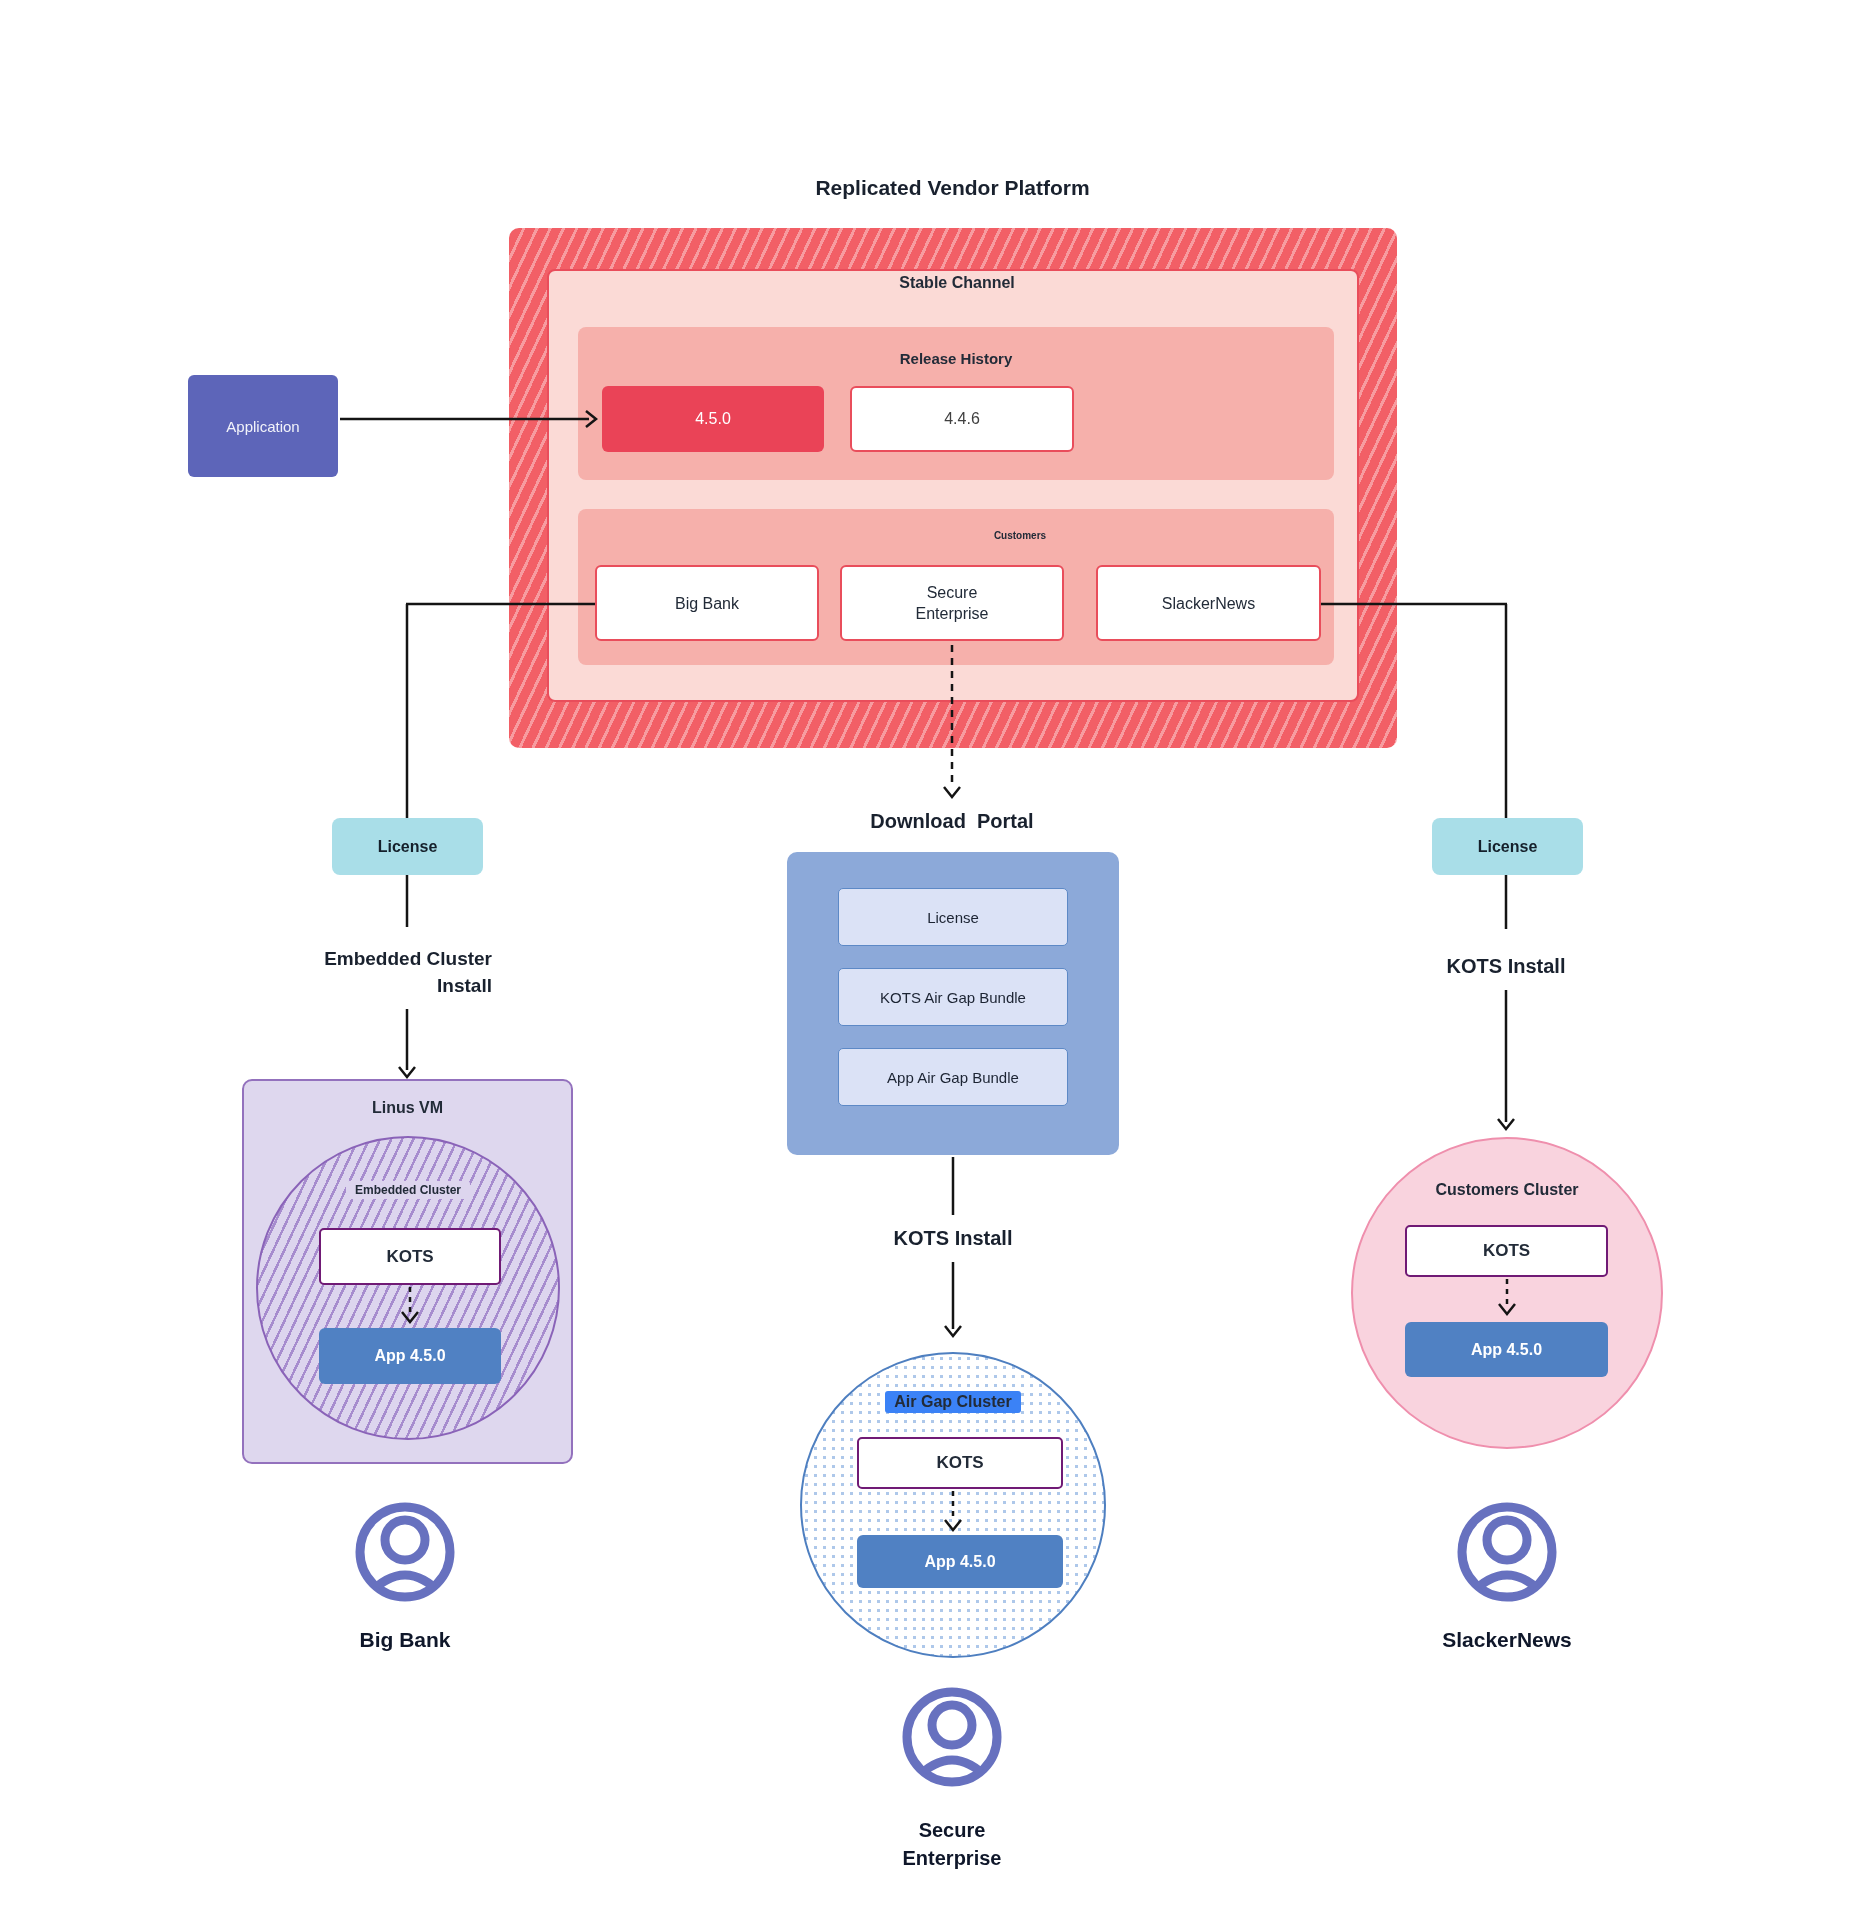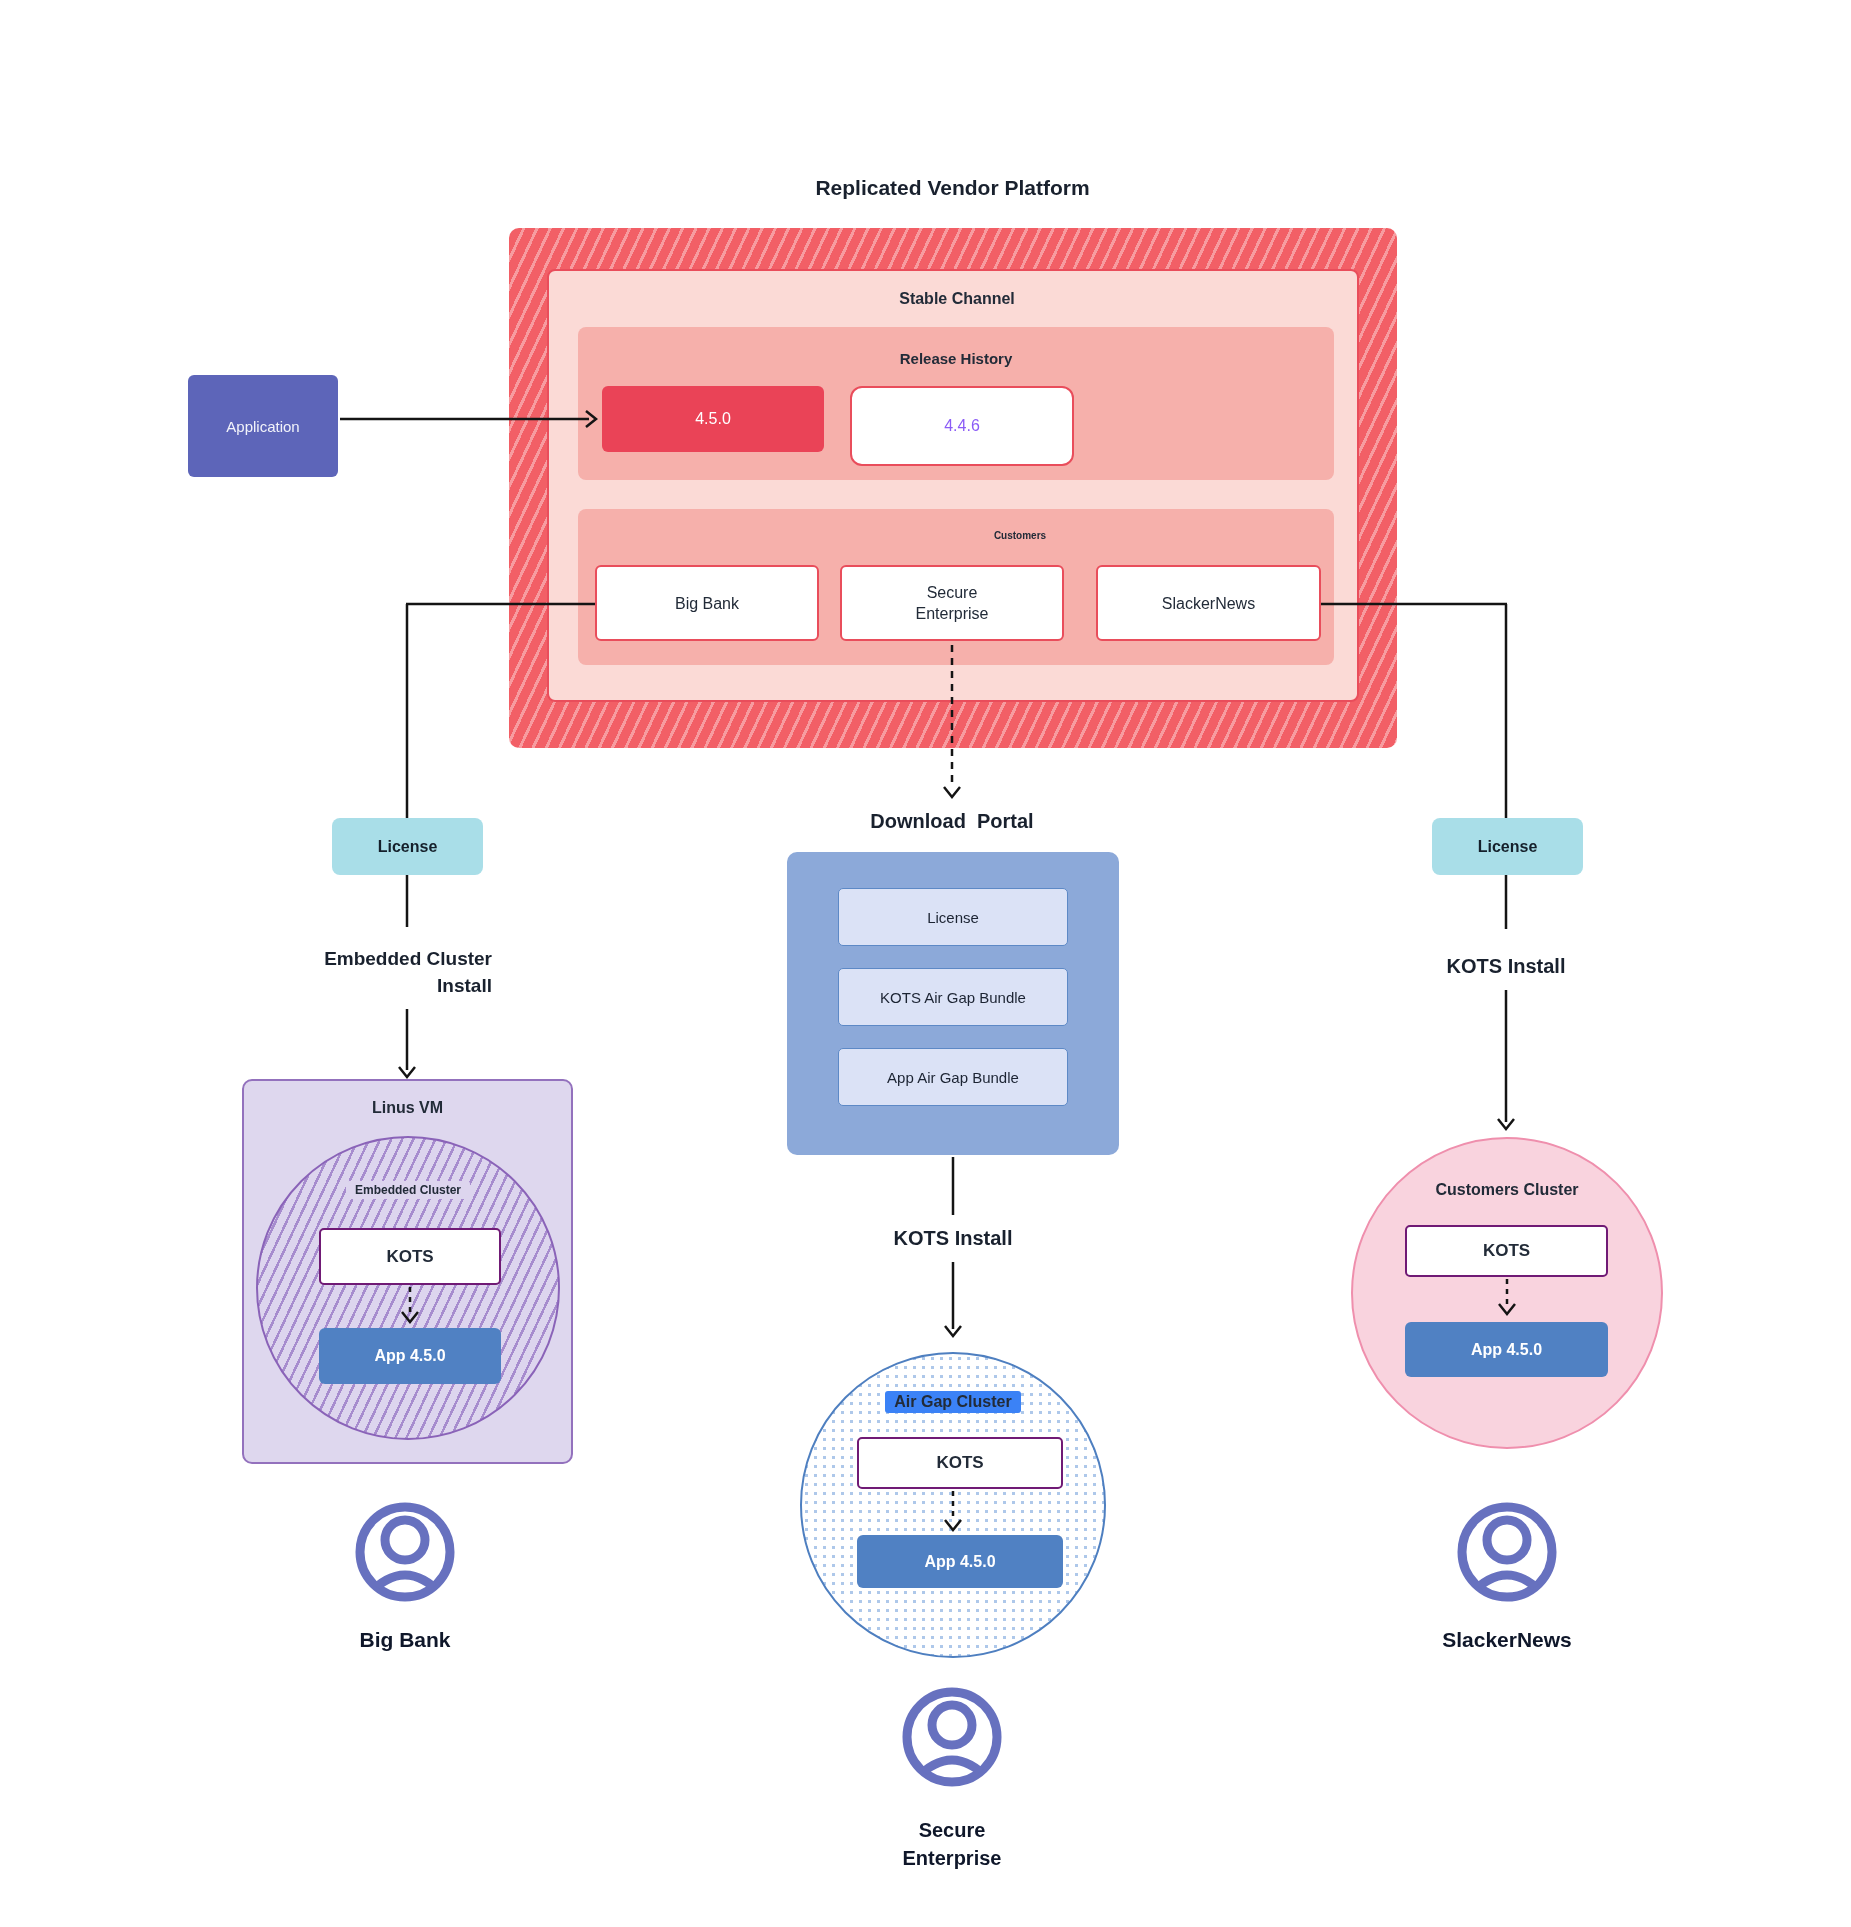--- a/index.html
+++ b/index.html
@@ -14,28 +14,28 @@
 
   
   .diagram-title{left:510px;top:176px;width:885px;font-size:21px;font-weight:600;color:#19212e;}
   .hatch-red{
     left:509px;top:228px;width:888px;height:520px;border-radius:10px;
     background-color:#f25f66;
     background-image:repeating-linear-gradient(115deg,rgba(255,255,255,.38) 0 3px,rgba(255,255,255,0) 3px 12px);
   }
   .stable-box{left:547px;top:269px;width:812px;height:433px;border-radius:8px;
     background:#fbdad6;border:2px solid #e94d5b;}
-  .stable-label{left:547px;top:290px;width:812px;font-size:16px;padding-left:8px;}
+  .stable-label{left:547px;top:274px;width:812px;font-size:16px;padding-left:8px;}
   .salmon{background:#f6b0ab;border-radius:8px;}
   .release-box{left:578px;top:327px;width:756px;height:153px;}
   .release-label{left:578px;top:350px;width:756px;font-size:15px;}
   .chip-current{left:602px;top:386px;width:222px;height:66px;background:#ea4357;border-radius:6px;
     color:#ffffff;font-size:16px;}
-  .chip-old{left:850px;top:386px;width:224px;height:80px;background:#ffffff;border:2px solid #e94d5b;
-    border-radius:12px;font-size:16px;color:#8b5cf6;}
+  .chip-old{left:850px;top:386px;width:224px;height:66px;background:#ffffff;border:2px solid #e94d5b;
+    border-radius:6px;font-size:16px;color:#404040;}
   .customers-box{left:578px;top:509px;width:756px;height:156px;}
   .customers-label{left:578px;top:530px;width:884px;font-size:10px;}
   .cust-chip{top:565px;height:76px;background:#ffffff;border:2px solid #e94d5b;border-radius:6px;
     font-size:16px;color:#222b38;}
   .cust-chip span{max-width:118px;line-height:21px;}
   .cust-1{left:595px;width:224px;}
   .cust-2{left:840px;width:224px;}
   .cust-3{left:1096px;width:225px;}
 
   .app-box{left:188px;top:375px;width:150px;height:102px;background:#5d65b9;border-radius:6px;

